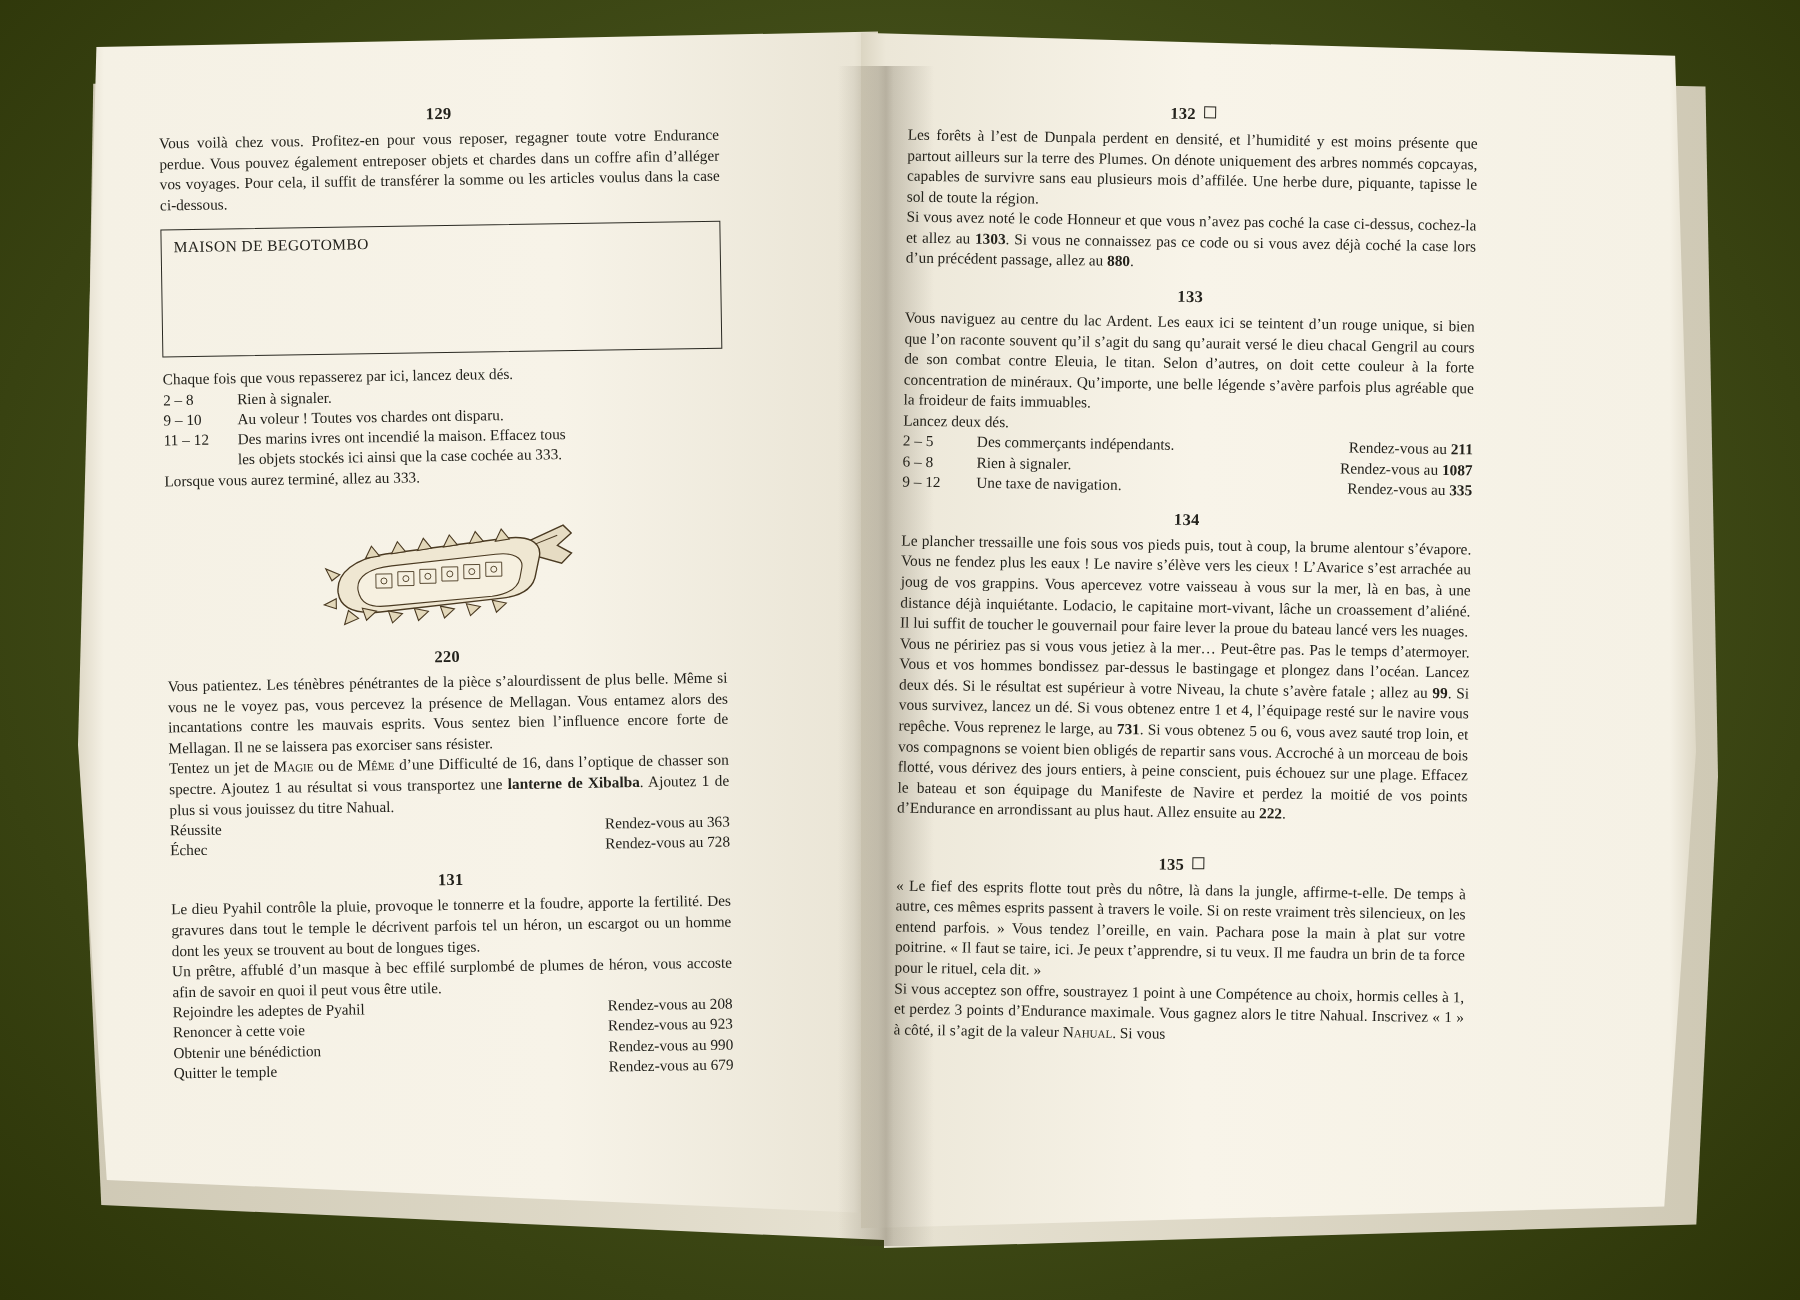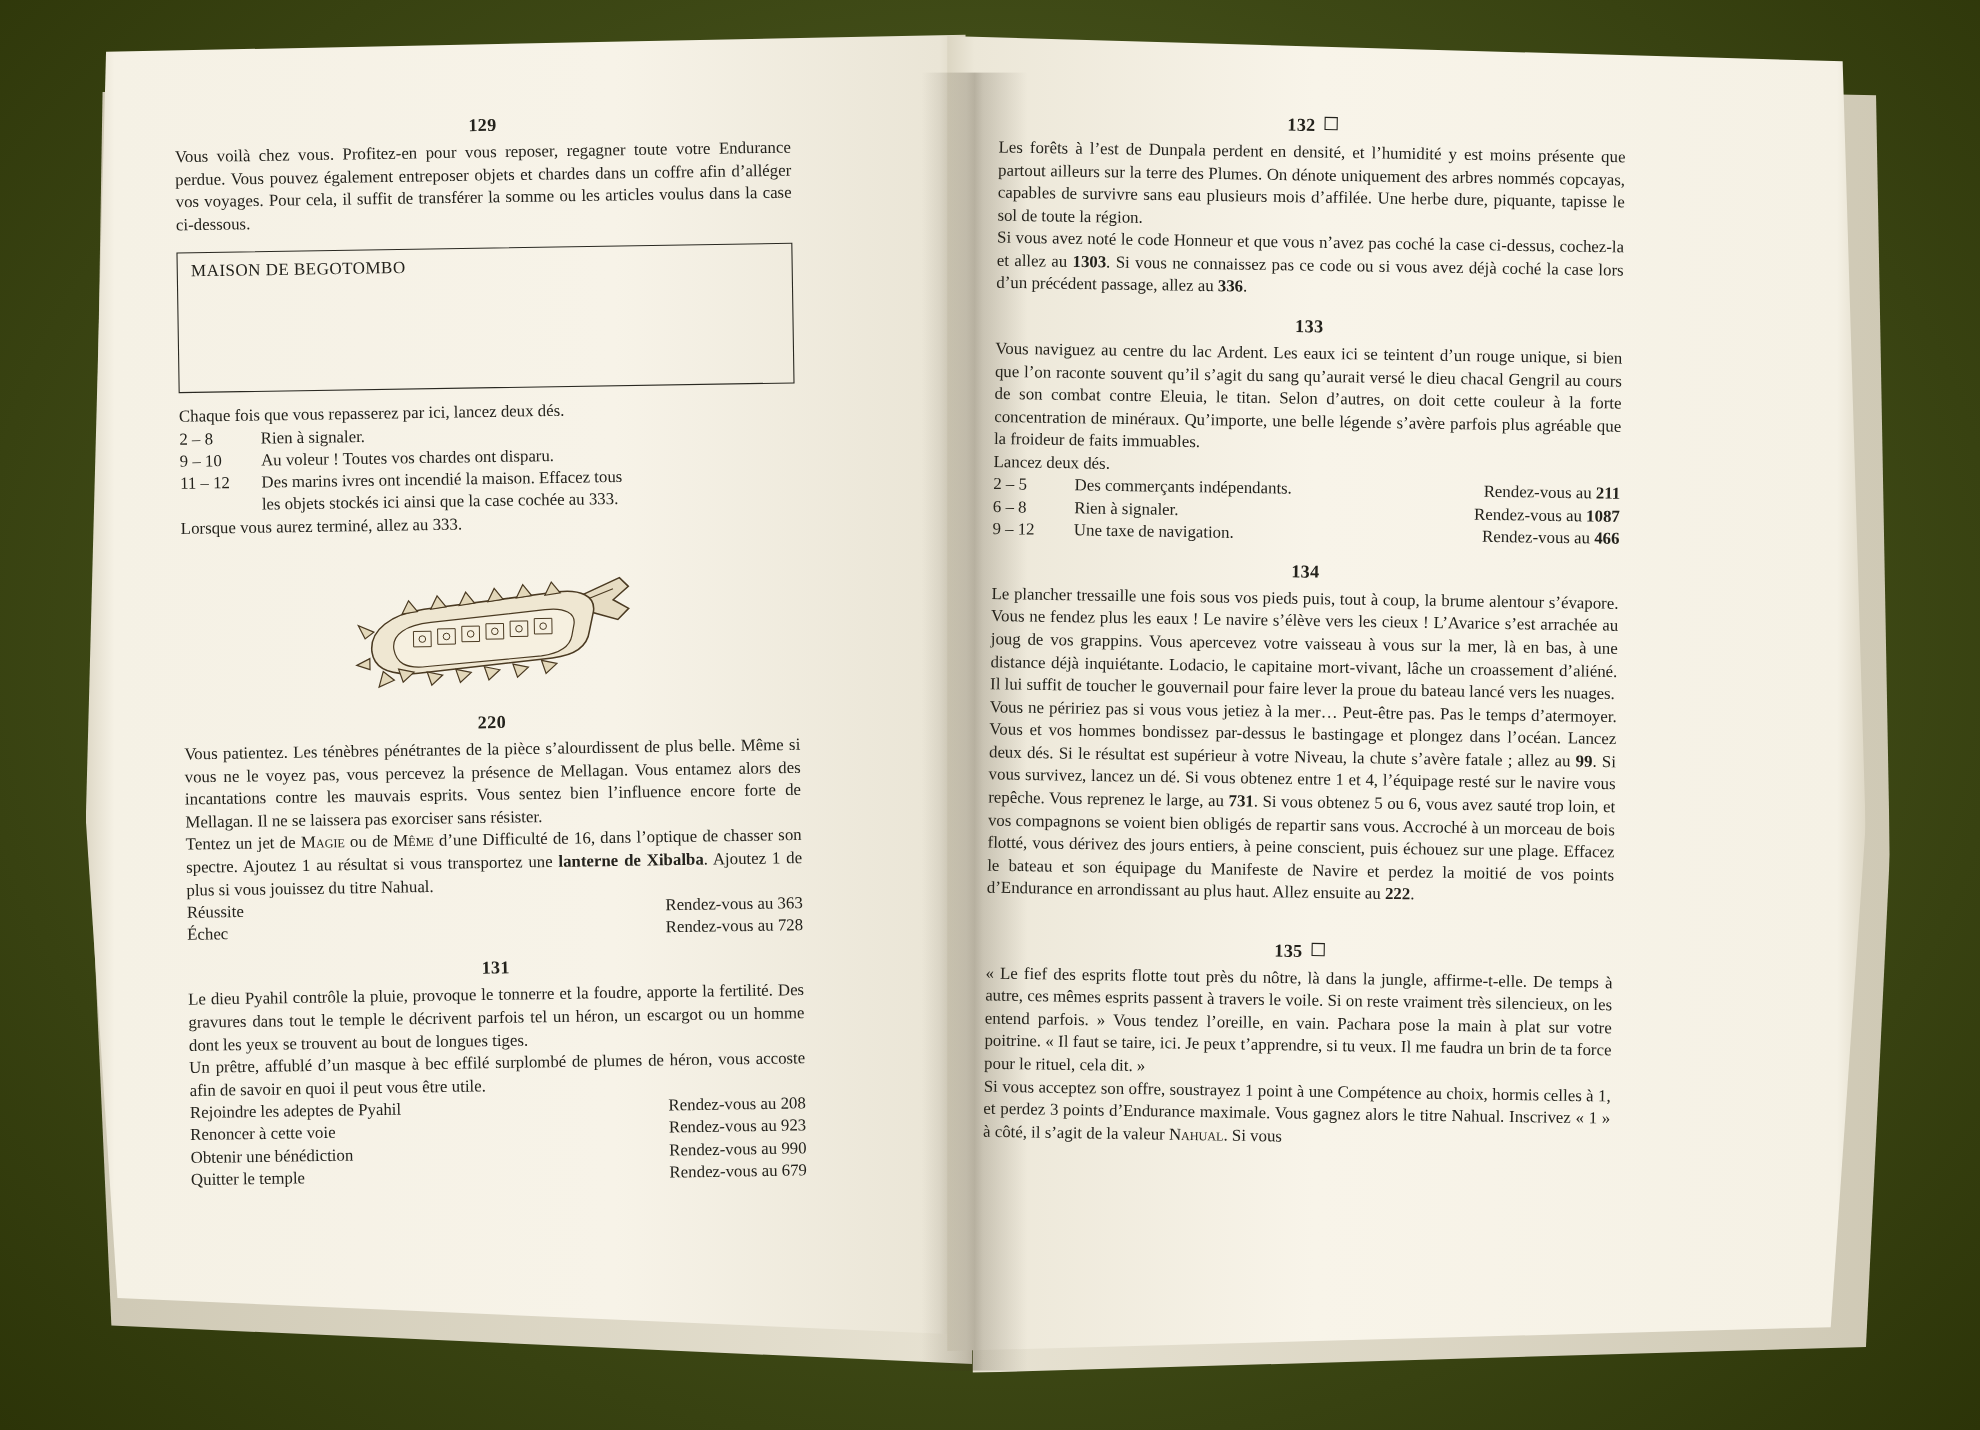--- a/index.html
+++ b/index.html
@@ -304,42 +304,42 @@
     </div>
   </div>
 
   <div class="page page-right">
     <div class="content content-right">
 
       <div class="num">
         <span>132</span><span class="box"></span>
       </div>
       <p class="para">Les forêts à l’est de Dunpala perdent en densité, et l’humidité y est moins présente que partout ailleurs sur la terre des Plumes. On dénote uniquement des arbres nommés copcayas, capables de survivre sans eau plusieurs mois d’affilée. Une herbe dure, piquante, tapisse le sol de toute la région.</p>
-      <p class="para">Si vous avez noté le code <span class="it">Honneur</span> et que vous n’avez pas coché la case ci-dessus, cochez-la et allez au <b>1303</b>. Si vous ne connaissez pas ce code ou si vous avez déjà coché la case lors d’un précédent passage, allez au <b>336</b>.</p>
+      <p class="para">Si vous avez noté le code <span class="it">Honneur</span> et que vous n’avez pas coché la case ci-dessus, cochez-la et allez au <b>1303</b>. Si vous ne connaissez pas ce code ou si vous avez déjà coché la case lors d’un précédent passage, allez au <b>880</b>.</p>
 
       <div class="num"><span>133</span></div>
       <p class="para">Vous naviguez au centre du lac Ardent. Les eaux ici se teintent d’un rouge unique, si bien que l’on raconte souvent qu’il s’agit du sang qu’aurait versé le dieu chacal Gengril au cours de son combat contre Eleuia, le titan. Selon d’autres, on doit cette couleur à la forte concentration de minéraux. Qu’importe, une belle légende s’avère parfois plus agréable que la froideur de faits immuables.</p>
       <p class="para">Lancez deux dés.</p>
 
       <table class="choices">
         <tbody>
             <tr>
           <td class="roll">2 – 5</td>
           <td class="desc">Des commerçants indépendants.</td>
           <td class="goto">Rendez-vous au <b>211</b></td>
         </tr>
         <tr>
           <td class="roll">6 – 8</td>
           <td class="desc">Rien à signaler.</td>
           <td class="goto">Rendez-vous au <b>1087</b></td>
         </tr>
         <tr>
           <td class="roll">9 – 12</td>
           <td class="desc">Une taxe de navigation.</td>
-          <td class="goto">Rendez-vous au <b>466</b></td>
+          <td class="goto">Rendez-vous au <b>335</b></td>
         </tr>
       </tbody>
         </table>
 
       <div class="num"><span>134</span></div>
       <p class="para">Le plancher tressaille une fois sous vos pieds puis, tout à coup, la brume alentour s’évapore. Vous ne fendez plus les eaux ! Le navire s’élève vers les cieux ! <span class="it">L’Avarice</span> s’est arrachée au joug de vos grappins. Vous apercevez votre vaisseau à vous sur la mer, là en bas, à une distance déjà inquiétante. Lodacio, le capitaine mort-vivant, lâche un croassement d’aliéné. Il lui suffit de toucher le gouvernail pour faire lever la proue du bateau lancé vers les nuages.</p>
       <p class="para">Vous ne péririez pas si vous vous jetiez à la mer… Peut-être pas. Pas le temps d’atermoyer. Vous et vos hommes bondissez par-dessus le bastingage et plongez dans l’océan. Lancez deux dés. Si le résultat est supérieur à votre Niveau, la chute s’avère fatale ; allez au <b>99</b>. Si vous survivez, lancez un dé. Si vous obtenez entre 1 et 4, l’équipage resté sur le navire vous repêche. Vous reprenez le large, au <b>731</b>. Si vous obtenez 5 ou 6, vous avez sauté trop loin, et vos compagnons se voient bien obligés de repartir sans vous. Accroché à un morceau de bois flotté, vous dérivez des jours entiers, à peine conscient, puis échouez sur une plage. Effacez le bateau et son équipage du Manifeste de Navire et perdez la moitié de vos points d’Endurance en arrondissant au plus haut. Allez ensuite au <b>222</b>.</p>
 
       <div class="spacer-md"></div>
 

